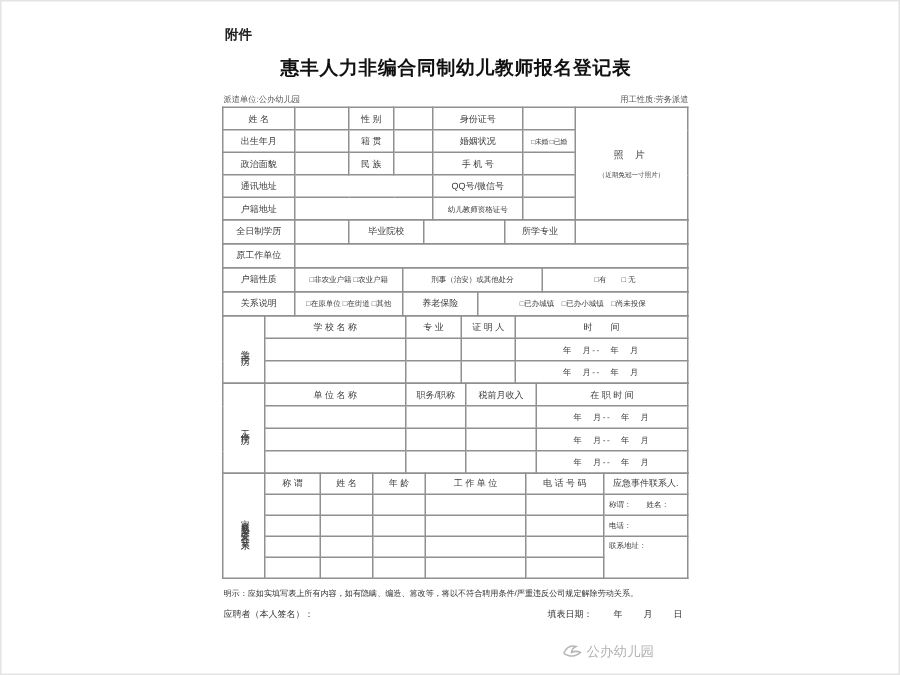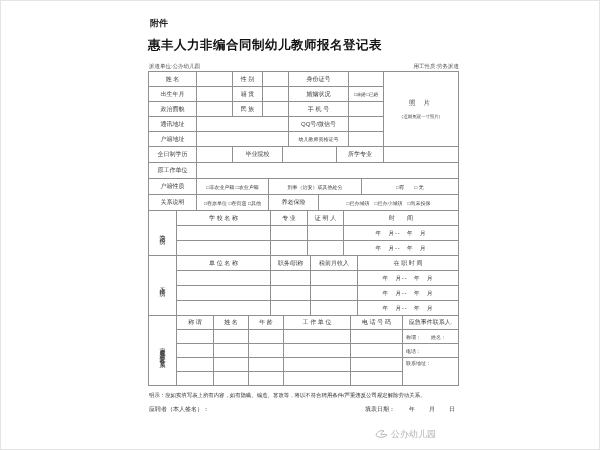--- a/index.html
+++ b/index.html
@@ -1,21 +1,21 @@
 <!DOCTYPE html>
 <html><head>
 <meta charset="utf-8">
 <style>
   html,body { margin:0; padding:0; background:#fff; }
   .canvas { position:relative; width:600px; height:450px; background:#ffffff;
             border:1px solid #e4e4e4; box-sizing:border-box; overflow:hidden;
             font-family:"Liberation Sans", sans-serif;padding-left:12px; }
   .sheet { position:absolute; left:147px; top:16px; width:312px; color:#333; }
   .attachment { font-size:9px; font-weight:bold; color:#222; margin:0 0 7px 2px; }
-  .title { font-size:12.5px; font-weight:bold; color:#111; 
+  .title { font-size:12.5px; font-weight:bold; color:#111; text-align:center;
            margin:0 0 9px 0; letter-spacing:0.5px; }
   .meta { display:flex; justify-content:space-between; font-size:5.5px; color:#555;
           margin:0 1px 2px 1px; }
   table { border-collapse:collapse; table-layout:fixed; width:310px; margin-top:-1px; }
   td { border:1px solid #909090; height:14px; font-size:6px; color:#3c3c3c;
        text-align:center; padding:0 1px; overflow:hidden; white-space:nowrap; }
   .h15 td { height:15px; }
   .h13 td { height:13px; }
   .left { text-align:left; padding-left:3px; }
   .xs { font-size:5px; }

